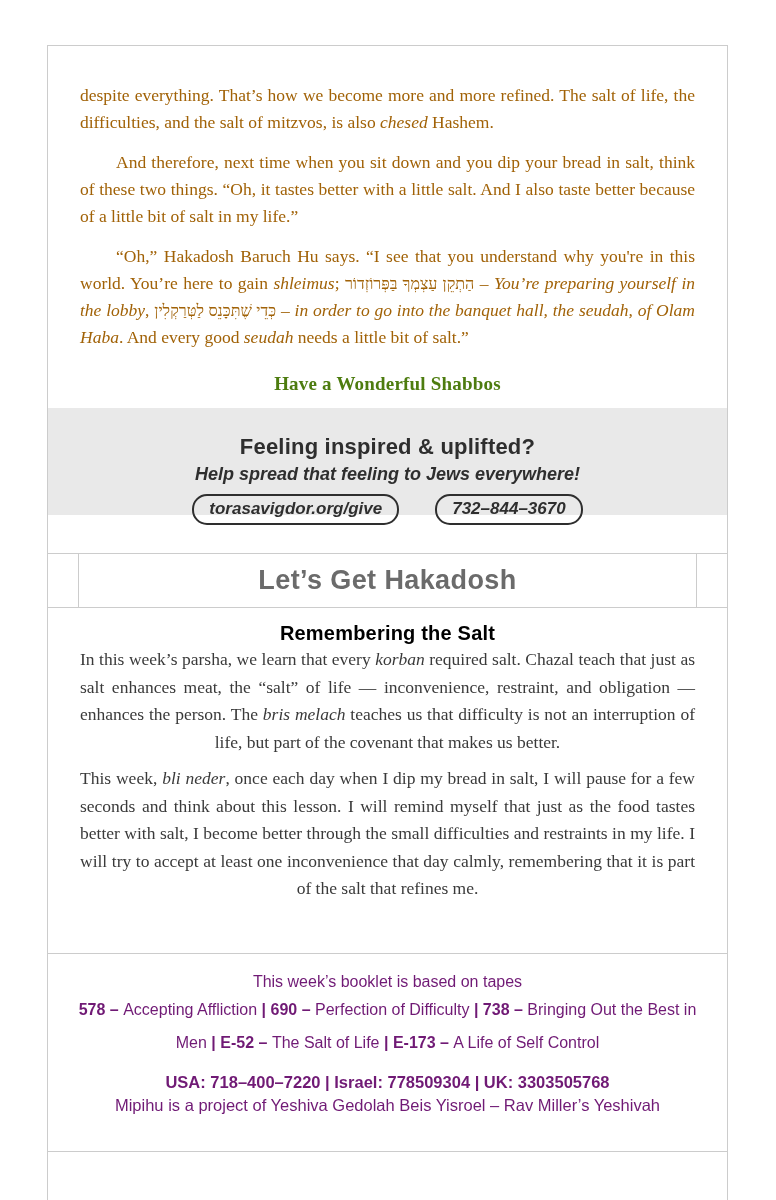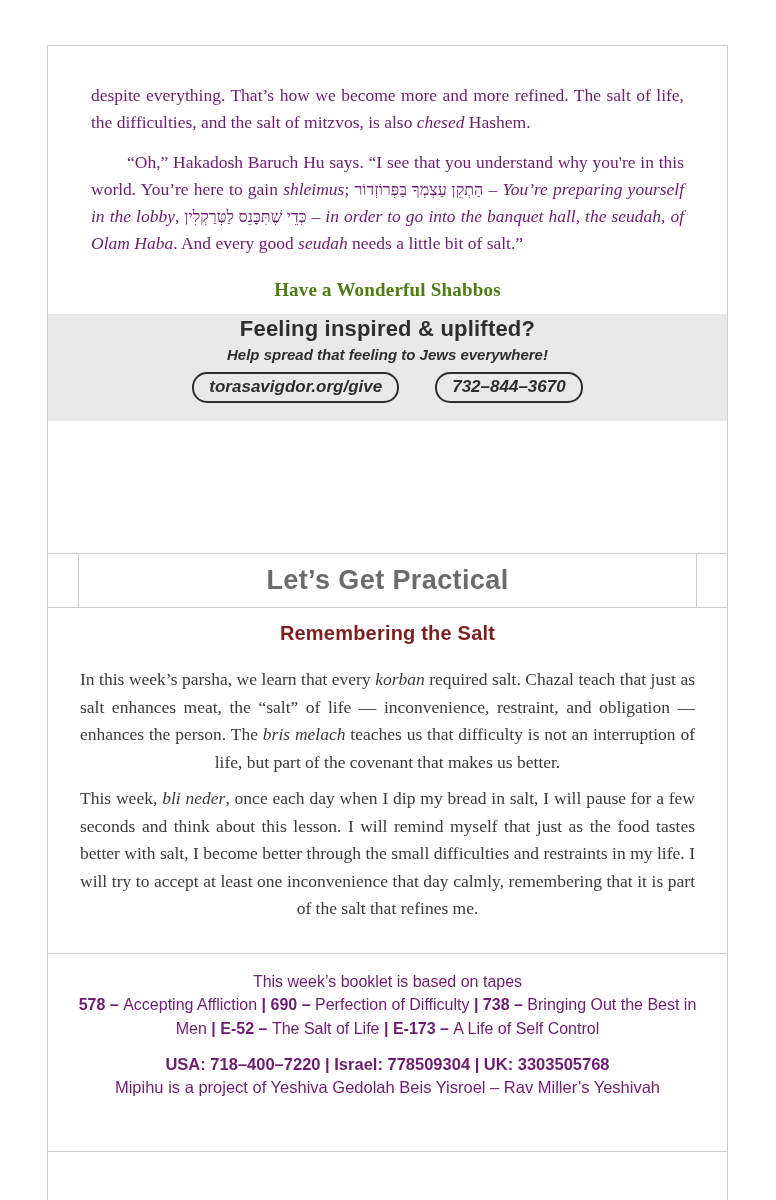--- a/index.html
+++ b/index.html
@@ -9,42 +9,42 @@
   }
   .page-box{
     position:absolute;left:47px;top:45px;width:681px;height:1160px;
     border:1px solid #cccccc;box-sizing:border-box;background:#ffffff;
   }
   section{box-sizing:border-box;overflow:hidden;}
   
   .section-top{height:507px;padding:36px 32px 0;}
   .body-p{
     font-size:17.5px;line-height:27px;text-align:justify;
-    margin:0 11px 13px;color:#701a75;
+    margin:0 0 13px;color:#a16207;
   }
   .indent{text-indent:36px;}
   .s-i{font-style:italic;}
   .s-b{font-weight:bold;}
   .s-he{font-family:Liberation Serif, serif;font-size:0.92em;direction:rtl;unicode-bidi:isolate;}
   .shabbos{
     font-family:Liberation Serif, serif;font-weight:bold;font-size:19px;
     color:#4d7c0f;text-align:center;margin:22px 0 0;letter-spacing:0.2px;
   }
   
   .donation{
     background:#e9e9e9;margin:13px -32px 0;height:107px;
-    text-align:center;padding-top:2px;box-sizing:border-box;
+    text-align:center;padding-top:26px;box-sizing:border-box;
   }
   .don-title{
     font-family:"Liberation Sans",sans-serif;font-weight:bold;
     font-size:22px;color:#2e2e2e;letter-spacing:0.2px;
   }
   .don-sub{
     font-family:"Liberation Sans",sans-serif;font-weight:bold;font-style:italic;
-    font-size:15px;color:#2e2e2e;margin-top:4px;
+    font-size:18px;color:#2e2e2e;margin-top:4px;
   }
   .don-buttons{display:flex;justify-content:center;gap:36px;margin-top:9px;}
   .pill{
     font-family:"Liberation Sans",sans-serif;font-weight:bold;font-style:italic;
     font-size:17px;color:#2e2e2e;background:transparent;
     border:2px solid #2e2e2e;border-radius:15px;padding:3px 15px 4px;
     cursor:pointer;line-height:1.2;
   }
   
   .header-row{
@@ -54,64 +54,65 @@
   .v-rule{position:absolute;top:0;bottom:0;width:1px;background:#cccccc;}
   .v-left{left:30px;}
   .v-right{right:30px;}
   .header-title{
     margin:0;font-family:"Liberation Sans",sans-serif;font-weight:bold;
     font-size:27px;color:#6b6b6b;letter-spacing:0.4px;
   }
   
   .practical{height:345px;padding:0 32px;}
   .sub-head{
-    margin:14px 0 21px;text-align:center;
+    margin:14px 0 1px;text-align:center;
     font-family:"Liberation Sans",sans-serif;font-weight:bold;
-    font-size:20px;color:#7f1d1d;letter-spacing:0.2px;
+    font-size:20px;color:#000000;letter-spacing:0.2px;
   }
   .prac-p{
     font-size:17.5px;line-height:27.5px;text-align:justify;text-align-last:center;
     margin:0 0 9px;color:#3a3a3a;
   }
   
   .footer{
     height:198px;border-top:1px solid #cccccc;text-align:center;
     font-family:"Liberation Sans",sans-serif;color:#701a75;padding:19px 26px 0;
   }
   .tapes-intro{font-size:16px;}
-  .tapes-line{font-size:16px;line-height:24px;margin:2px 0 0;}
+  .tapes-line{font-size:16px;line-height:33px;margin:2px 0 0;}
   .mipihu{margin-top:12px;font-size:16.5px;line-height:23px;}
   .mip-bold{font-weight:bold;}
   .mip-italic{}
   
   .bottom-section{height:150px;border-top:1px solid #cccccc;}
 </style>
 </head>
 <body>
 
 <div class="page-box">
 
   <section class="section-top">
     <p class="body-p"><span>despite everything. That’s how we become more and more refined. The salt of life, the difficulties, and the salt of mitzvos, is also </span><span class="s-i">chesed</span><span> Hashem.</span></p>
+    <p class="body-p indent"><span>And therefore, next time when you sit down and you dip your bread in salt, think of these two things. “Oh, it tastes better with a little salt. And I also taste better because of a little bit of salt in my life.”</span></p>
     <p class="body-p indent"><span>“Oh,” Hakadosh Baruch Hu says. “I see that you understand why you're in this world. You’re here to gain </span><span class="s-i">shleimus</span><span>; </span><span class="s-he">הַתְקֵן עַצְמְךָ בַּפְּרוֹזְדוֹר</span><span> – </span><span class="s-i">You’re preparing yourself in the lobby</span><span>, </span><span class="s-he">כְּדֵי שֶׁתִּכָּנֵס לַטְּרַקְלִין</span><span> – </span><span class="s-i">in order to go into the banquet hall, the seudah, of Olam Haba</span><span>. And every good </span><span class="s-i">seudah</span><span> needs a little bit of salt.”</span></p>
     <h3 class="shabbos">Have a Wonderful Shabbos</h3>
 
     <div class="donation">
       <div class="don-title">Feeling inspired &amp; uplifted?</div>
       <div class="don-sub">Help spread that feeling to Jews everywhere!</div>
       <div class="don-buttons">
         <button class="pill">torasavigdor.org/give</button>
         <button class="pill">732–844–3670</button>
       </div>
     </div>
   </section>
 
   <section class="header-row">
     <span class="v-rule v-left"></span>
-    <h2 class="header-title">Let’s Get Practical</h2>
+    <h2 class="header-title">Let’s Get Hakadosh</h2>
     <span class="v-rule v-right"></span>
   </section>
 
   <section class="practical">
     <h3 class="sub-head">Remembering the Salt</h3>
     <p class="prac-p"><span>In this week’s parsha, we learn that every </span><span class="s-i">korban</span><span> required salt. Chazal teach that just as salt enhances meat, the “salt” of life — inconvenience, restraint, and obligation — enhances the person. The </span><span class="s-i">bris melach</span><span> teaches us that difficulty is not an interruption of life, but part of the covenant that makes us better.</span></p>
     <p class="prac-p"><span>This week, </span><span class="s-i">bli neder</span><span>, once each day when I dip my bread in salt, I will pause for a few seconds and think about this lesson. I will remind myself that just as the food tastes better with salt, I become better through the small difficulties and restraints in my life. I will try to accept at least one inconvenience that day calmly, remembering that it is part of the salt that refines me.</span></p>
   </section>
 
   <section class="footer">

